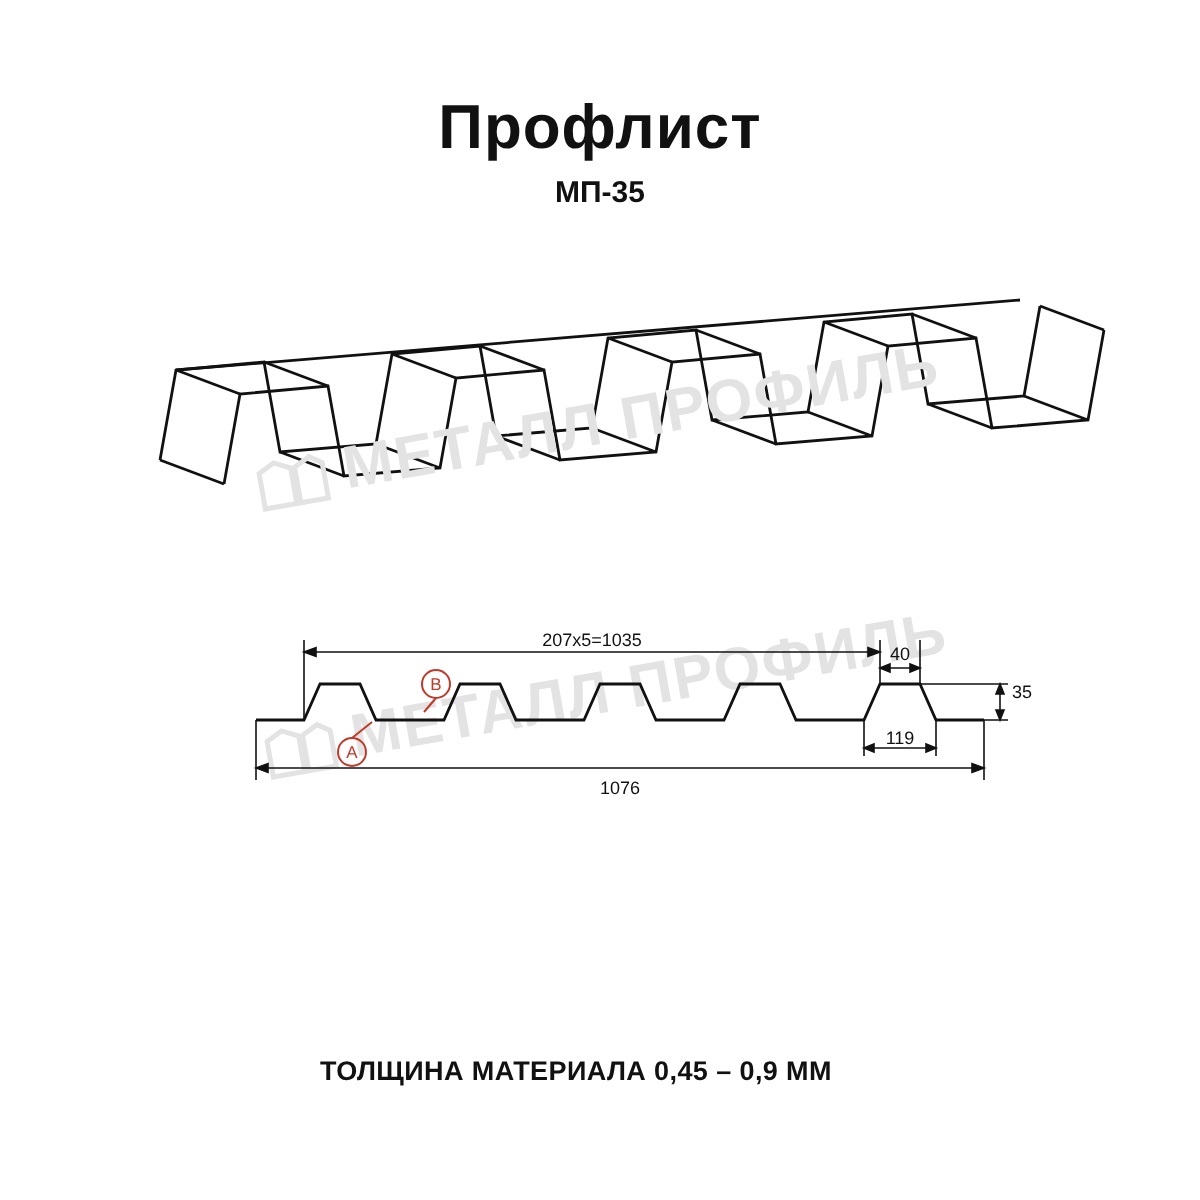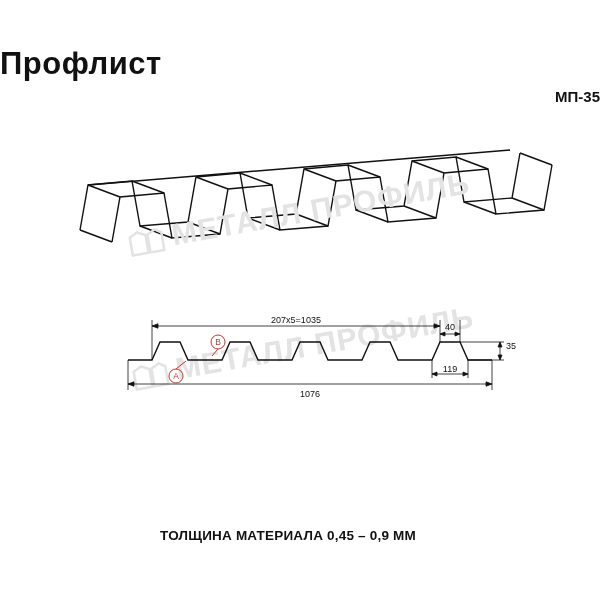--- a/index.html
+++ b/index.html
@@ -19,32 +19,32 @@
     position: relative;
     width: 600px;
     height: 600px;
   }
   
   .title {
     position: absolute;
     top: 46px;
     left: 0;
     width: 600px;
-    text-align: left;
+    text-align: center;
     font-size: 31px;
     font-weight: bold;
     letter-spacing: 0.5px;
     color: #111111;
   }
   .subtitle {
     position: absolute;
     top: 88px;
     left: 0;
     width: 600px;
-    text-align: right;
+    text-align: center;
     font-size: 15px;
     font-weight: bold;
     color: #111111;
   }
   .footer-note {
     position: absolute;
     top: 528px;
     left: 0;
     width: 576px;
     text-align: center;

